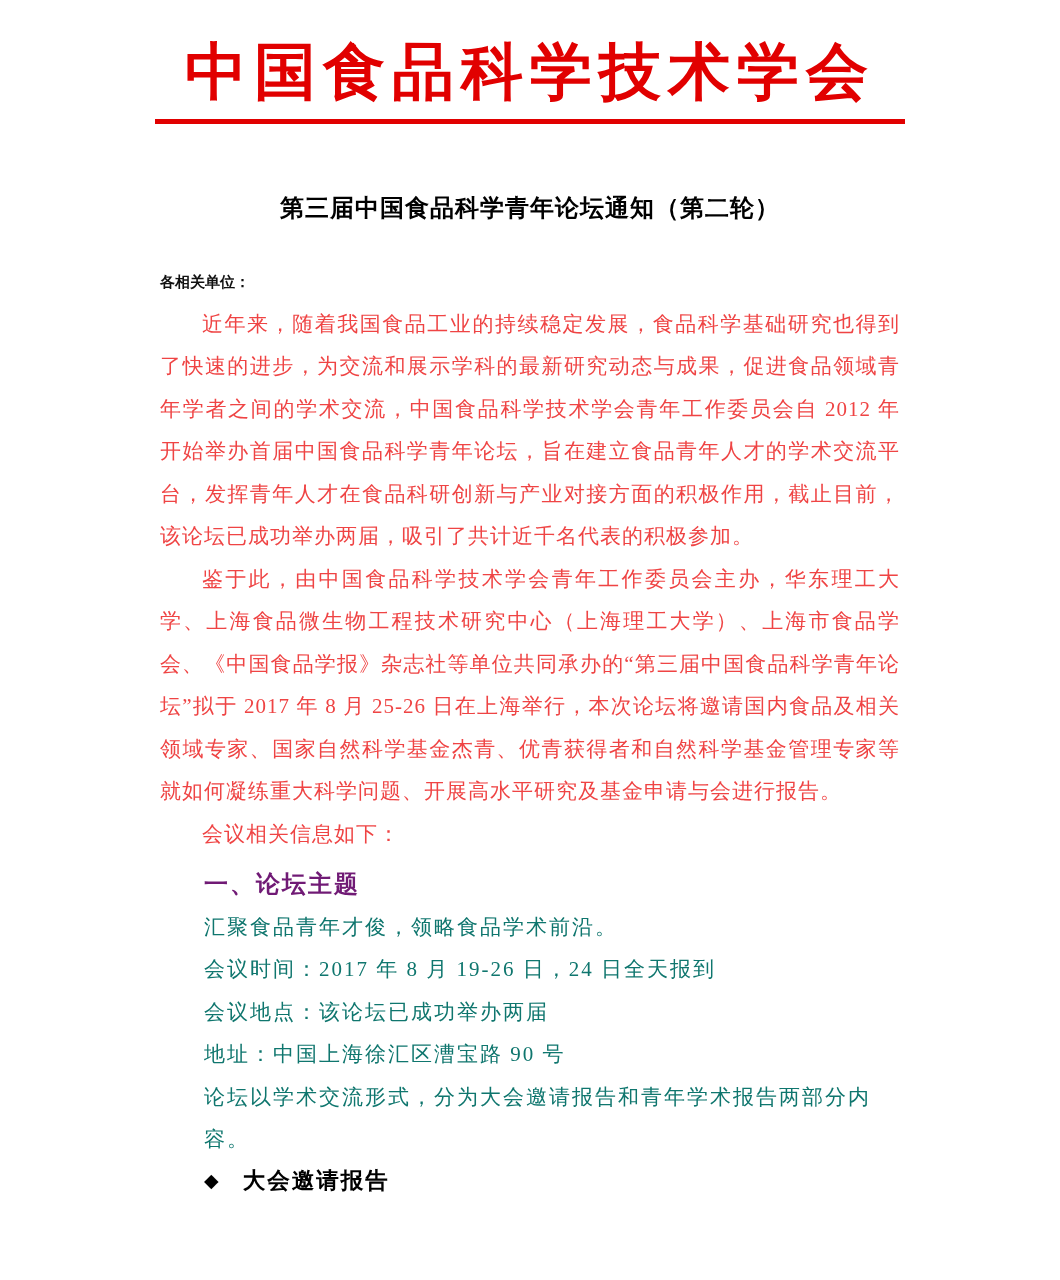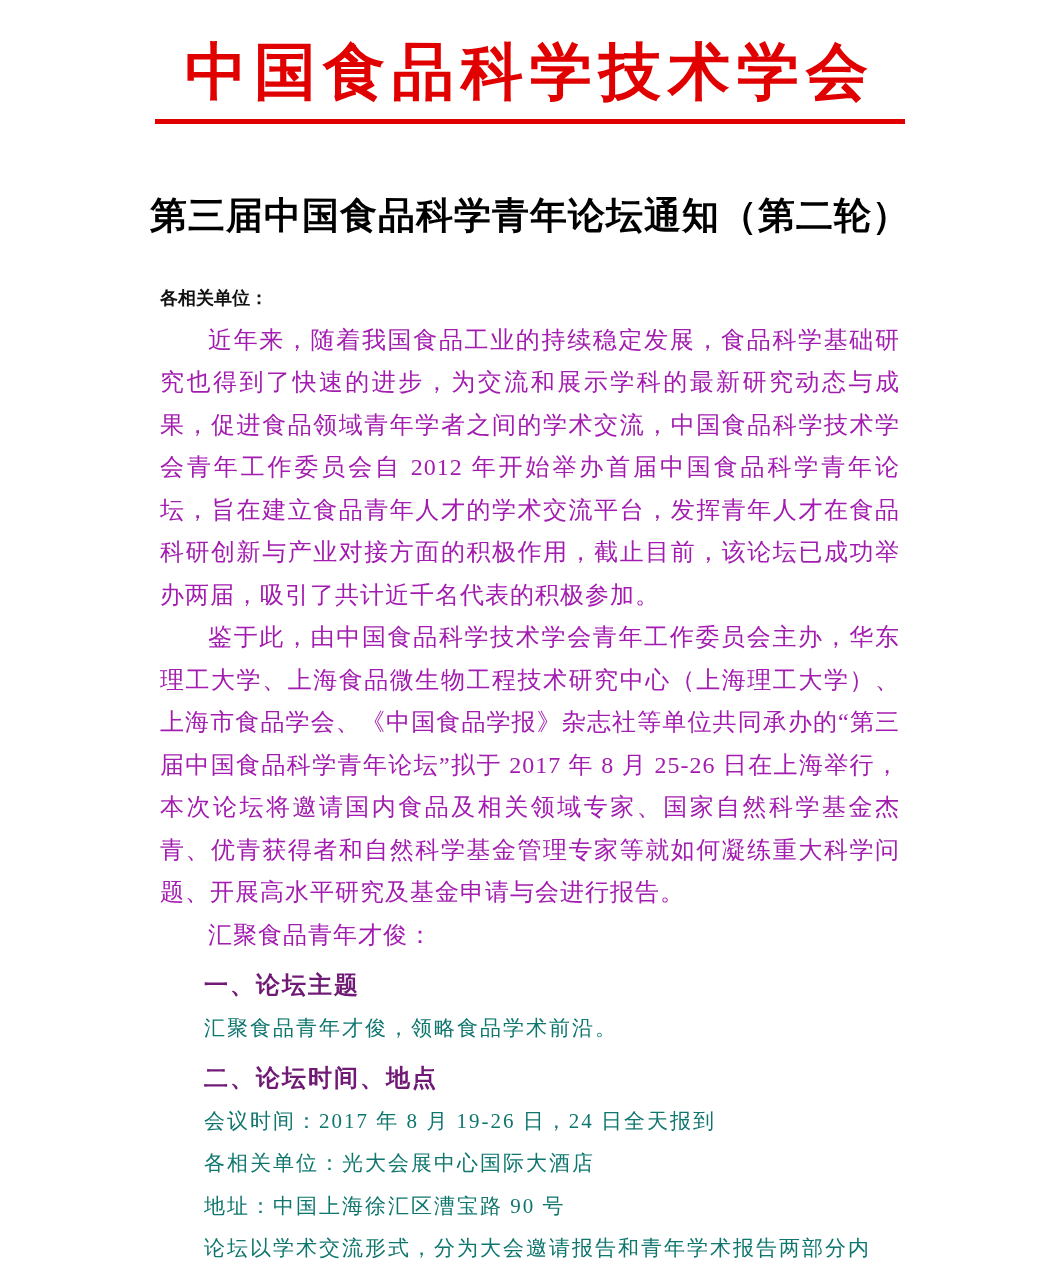--- a/index.html
+++ b/index.html
@@ -34,47 +34,47 @@
     height: 5px;
     margin: 13px auto 0 auto;
     background: #e10000;
   }
   
   .doc-title {
     margin: 70px 0 0 0;
     text-align: center;
     font-family: "Liberation Sans", "DejaVu Sans", sans-serif;
     font-weight: bold;
-    font-size: 37px;
+    font-size: 24px;
     line-height: 1.2;
     letter-spacing: 1px;
     color: #000000;
     white-space: nowrap;
   }
   
   .content {
     width: 740px;
     margin: 44px auto 0 auto;
   }
   .salutation {
     margin: 0 0 6px 0;
     font-family: "Liberation Sans", "DejaVu Sans", sans-serif;
     font-weight: bold;
-    font-size: 18px;
+    font-size: 15px;
     line-height: 30px;
     color: #111111;
   }
   .para {
     margin: 0;
-    font-size: 24px;
+    font-size: 21px;
     line-height: 42.5px;
     letter-spacing: 1px;
     text-align: justify;
     text-indent: 2em;
-    color: #a21caf;
+    color: #ef4444;
   }
   .section-heading {
     margin: 8px 0 0 0;
     padding-left: 44px;
     font-family: "Liberation Sans", "DejaVu Sans", sans-serif;
     font-weight: bold;
     font-size: 24px;
     line-height: 42.5px;
     letter-spacing: 2px;
     color: #701a75;
@@ -119,31 +119,30 @@
   <h2 class="doc-title">第三届中国食品科学青年论坛通知（第二轮）</h2>
 
   <main class="content">
 
     <p class="salutation">各相关单位：</p>
 
     <p class="para">近年来，随着我国食品工业的持续稳定发展，食品科学基础研究也得到了快速的进步，为交流和展示学科的最新研究动态与成果，促进食品领域青年学者之间的学术交流，中国食品科学技术学会青年工作委员会自 2012 年开始举办首届中国食品科学青年论坛，旨在建立食品青年人才的学术交流平台，发挥青年人才在食品科研创新与产业对接方面的积极作用，截止目前，该论坛已成功举办两届，吸引了共计近千名代表的积极参加。</p>
 
     <p class="para">鉴于此，由中国食品科学技术学会青年工作委员会主办，华东理工大学、上海食品微生物工程技术研究中心（上海理工大学）、上海市食品学会、《中国食品学报》杂志社等单位共同承办的“第三届中国食品科学青年论坛”拟于 2017 年 8 月 25-26 日在上海举行，本次论坛将邀请国内食品及相关领域专家、国家自然科学基金杰青、优青获得者和自然科学基金管理专家等就如何凝练重大科学问题、开展高水平研究及基金申请与会进行报告。</p>
 
-    <p class="para">汇聚食品青年才俊：</p>
+    <p class="para">会议相关信息如下：</p>
 
     <h3 class="section-heading">一、论坛主题</h3>
 
     <p class="info-line">汇聚食品青年才俊，领略食品学术前沿。</p>
 
-    <h3 class="section-heading">二、论坛时间、地点</h3>
 
     <p class="info-line">会议时间：2017 年 8 月 19-26 日，24 日全天报到</p>
 
-    <p class="info-line">各相关单位：光大会展中心国际大酒店</p>
+    <p class="info-line">会议地点：该论坛已成功举办两届</p>
 
     <p class="info-line">地址：中国上海徐汇区漕宝路 90 号</p>
 
 
     <p class="info-line">论坛以学术交流形式，分为大会邀请报告和青年学术报告两部分内容。</p>
 
     <p class="bullet-row">
       <span class="bullet-glyph">◆</span>
       <span class="bullet-label">大会邀请报告</span>
     </p>

